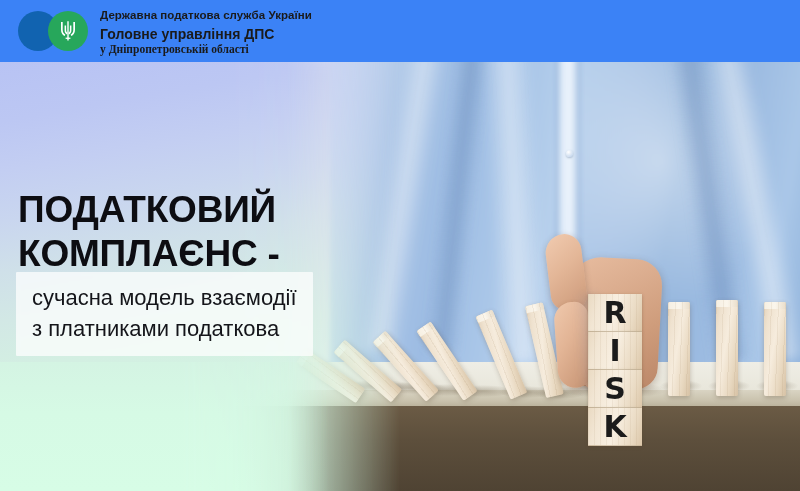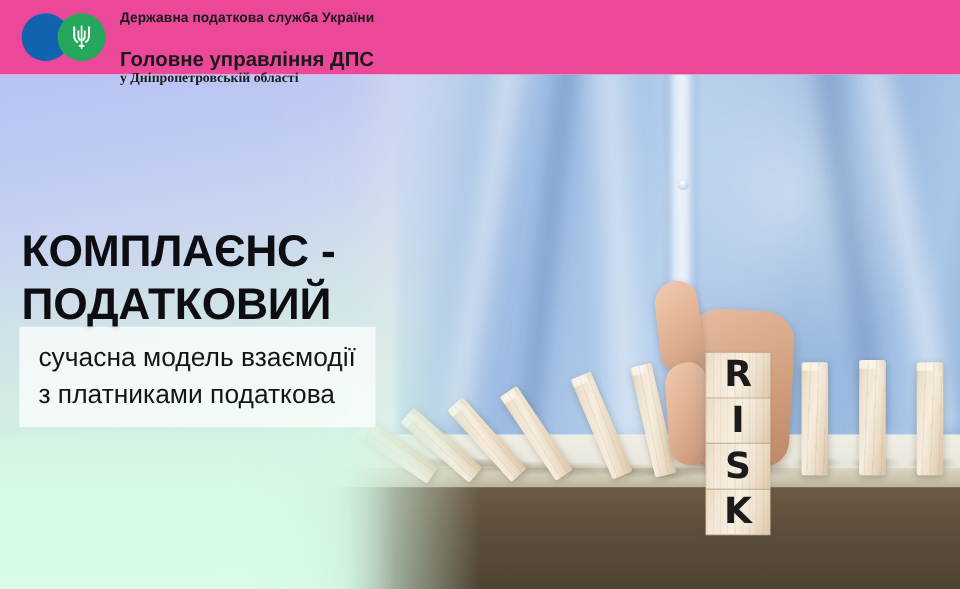--- a/index.html
+++ b/index.html
@@ -18,21 +18,21 @@
     overflow: hidden;
     background: #ffffff;
   }
 
   
   .header {
     position: absolute;
     left: 0; top: 0;
     width: 800px;
     height: 62px;
-    background: #ec4899;
+    background: #3b82f6;
     z-index: 40;
     display: flex;
     align-items: center;
   }
   .logo-mark {
     position: absolute;
     left: 18px;
     top: 9px;
     width: 78px;
     height: 44px;
@@ -66,24 +66,24 @@
     color: #1a1a1a;
   }
   .org-line1 {
     font-size: 11.5px;
     font-weight: bold;
     letter-spacing: 0.05px;
     line-height: 15px;
     white-space: nowrap;
   }
   .org-line2 {
-    font-size: 17px;
+    font-size: 14px;
     font-weight: bold;
     line-height: 14.5px;
-    margin-top: 20px;
+    margin-top: 4px;
     white-space: nowrap;
   }
   .org-line3 {
     font-size: 11.5px;
     font-weight: bold;
     line-height: 14.5px;
     white-space: nowrap;
     font-family: Liberation Serif, serif;
   }
 
@@ -468,22 +468,22 @@
     <div class="domino-shadow" style="left:756px; top:318px; width:42px; height:12px;"></div>
     <div class="domino" style="left:764px; top:240px; width:22px; height:94px; z-index:12;">
       <div class="top-face"></div>
         <div class="grain"></div>
     </div>
 
     <div class="left-wash"></div>
     <div class="left-wash-bottom"></div>
 
     <div class="headline">
+      <div>ПОДАТКОВИЙ</div>
       <div>КОМПЛАЄНС -</div>
-      <div>ПОДАТКОВИЙ</div>
     </div>
 
     <div class="subtitle-panel">
       <div class="subtitle-line">сучасна модель взаємодії</div>
       <div class="subtitle-line">з платниками податкова</div>
     </div>
 
   </div>
 </div>
 

